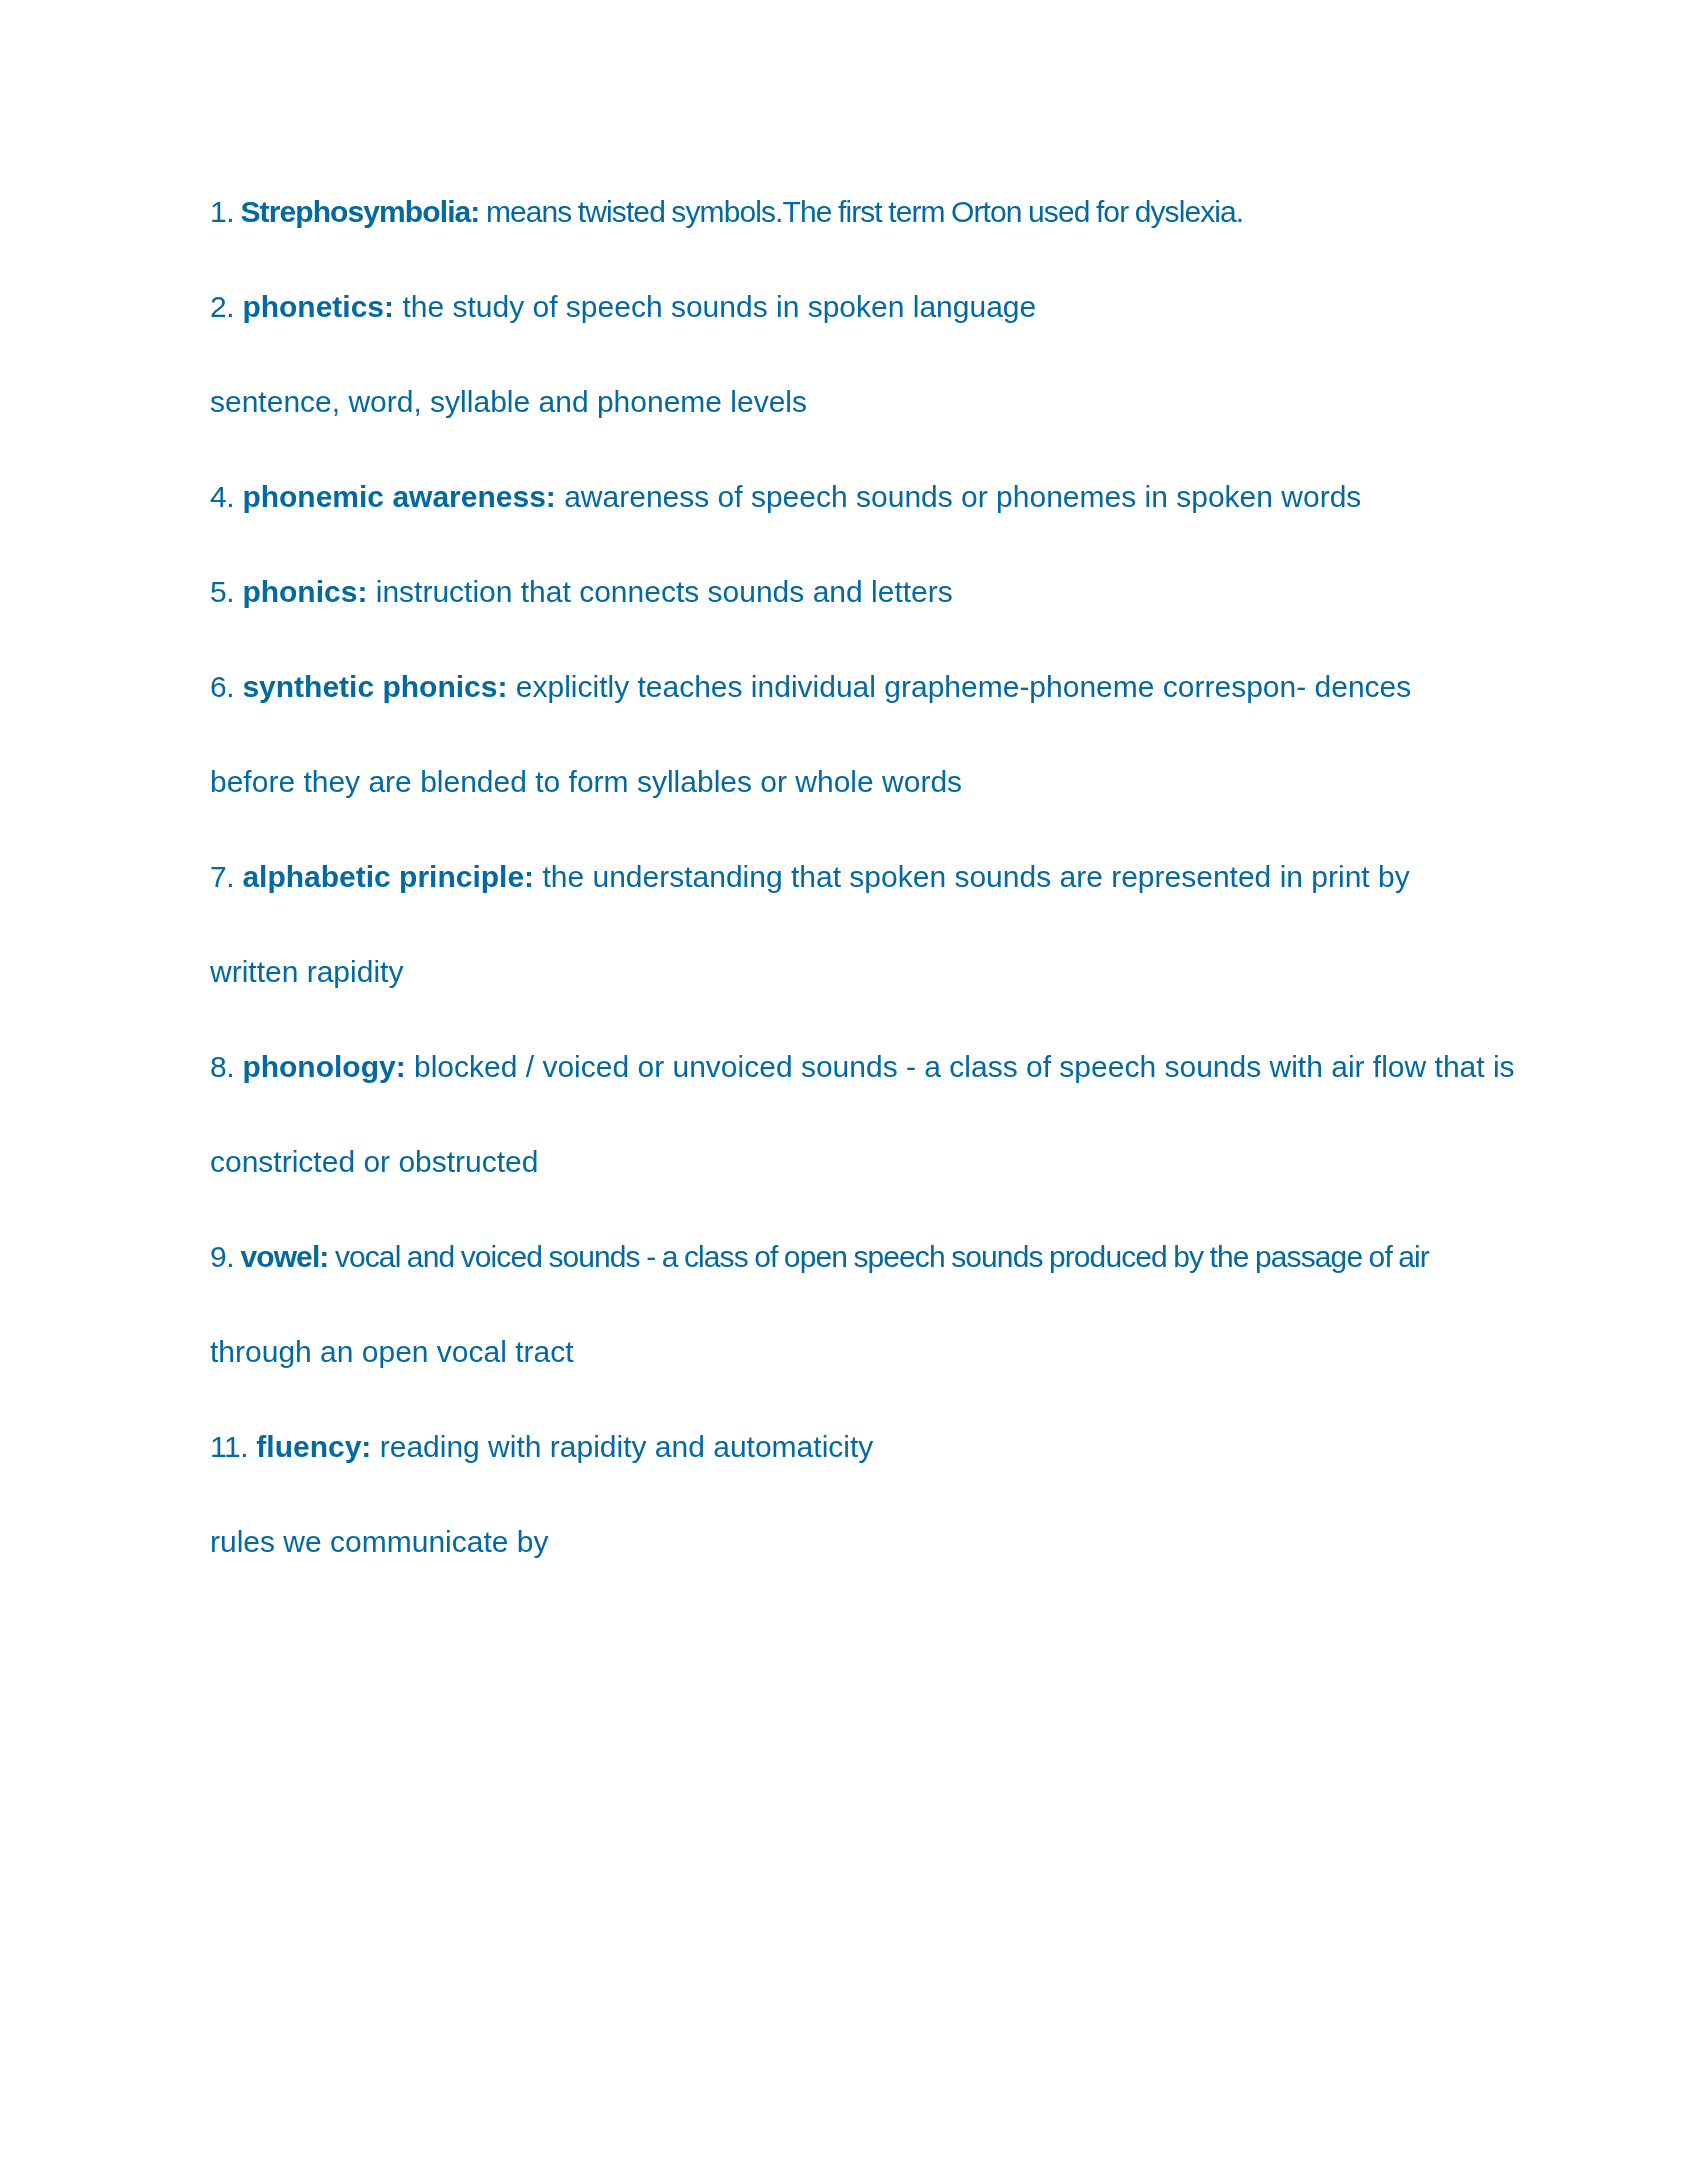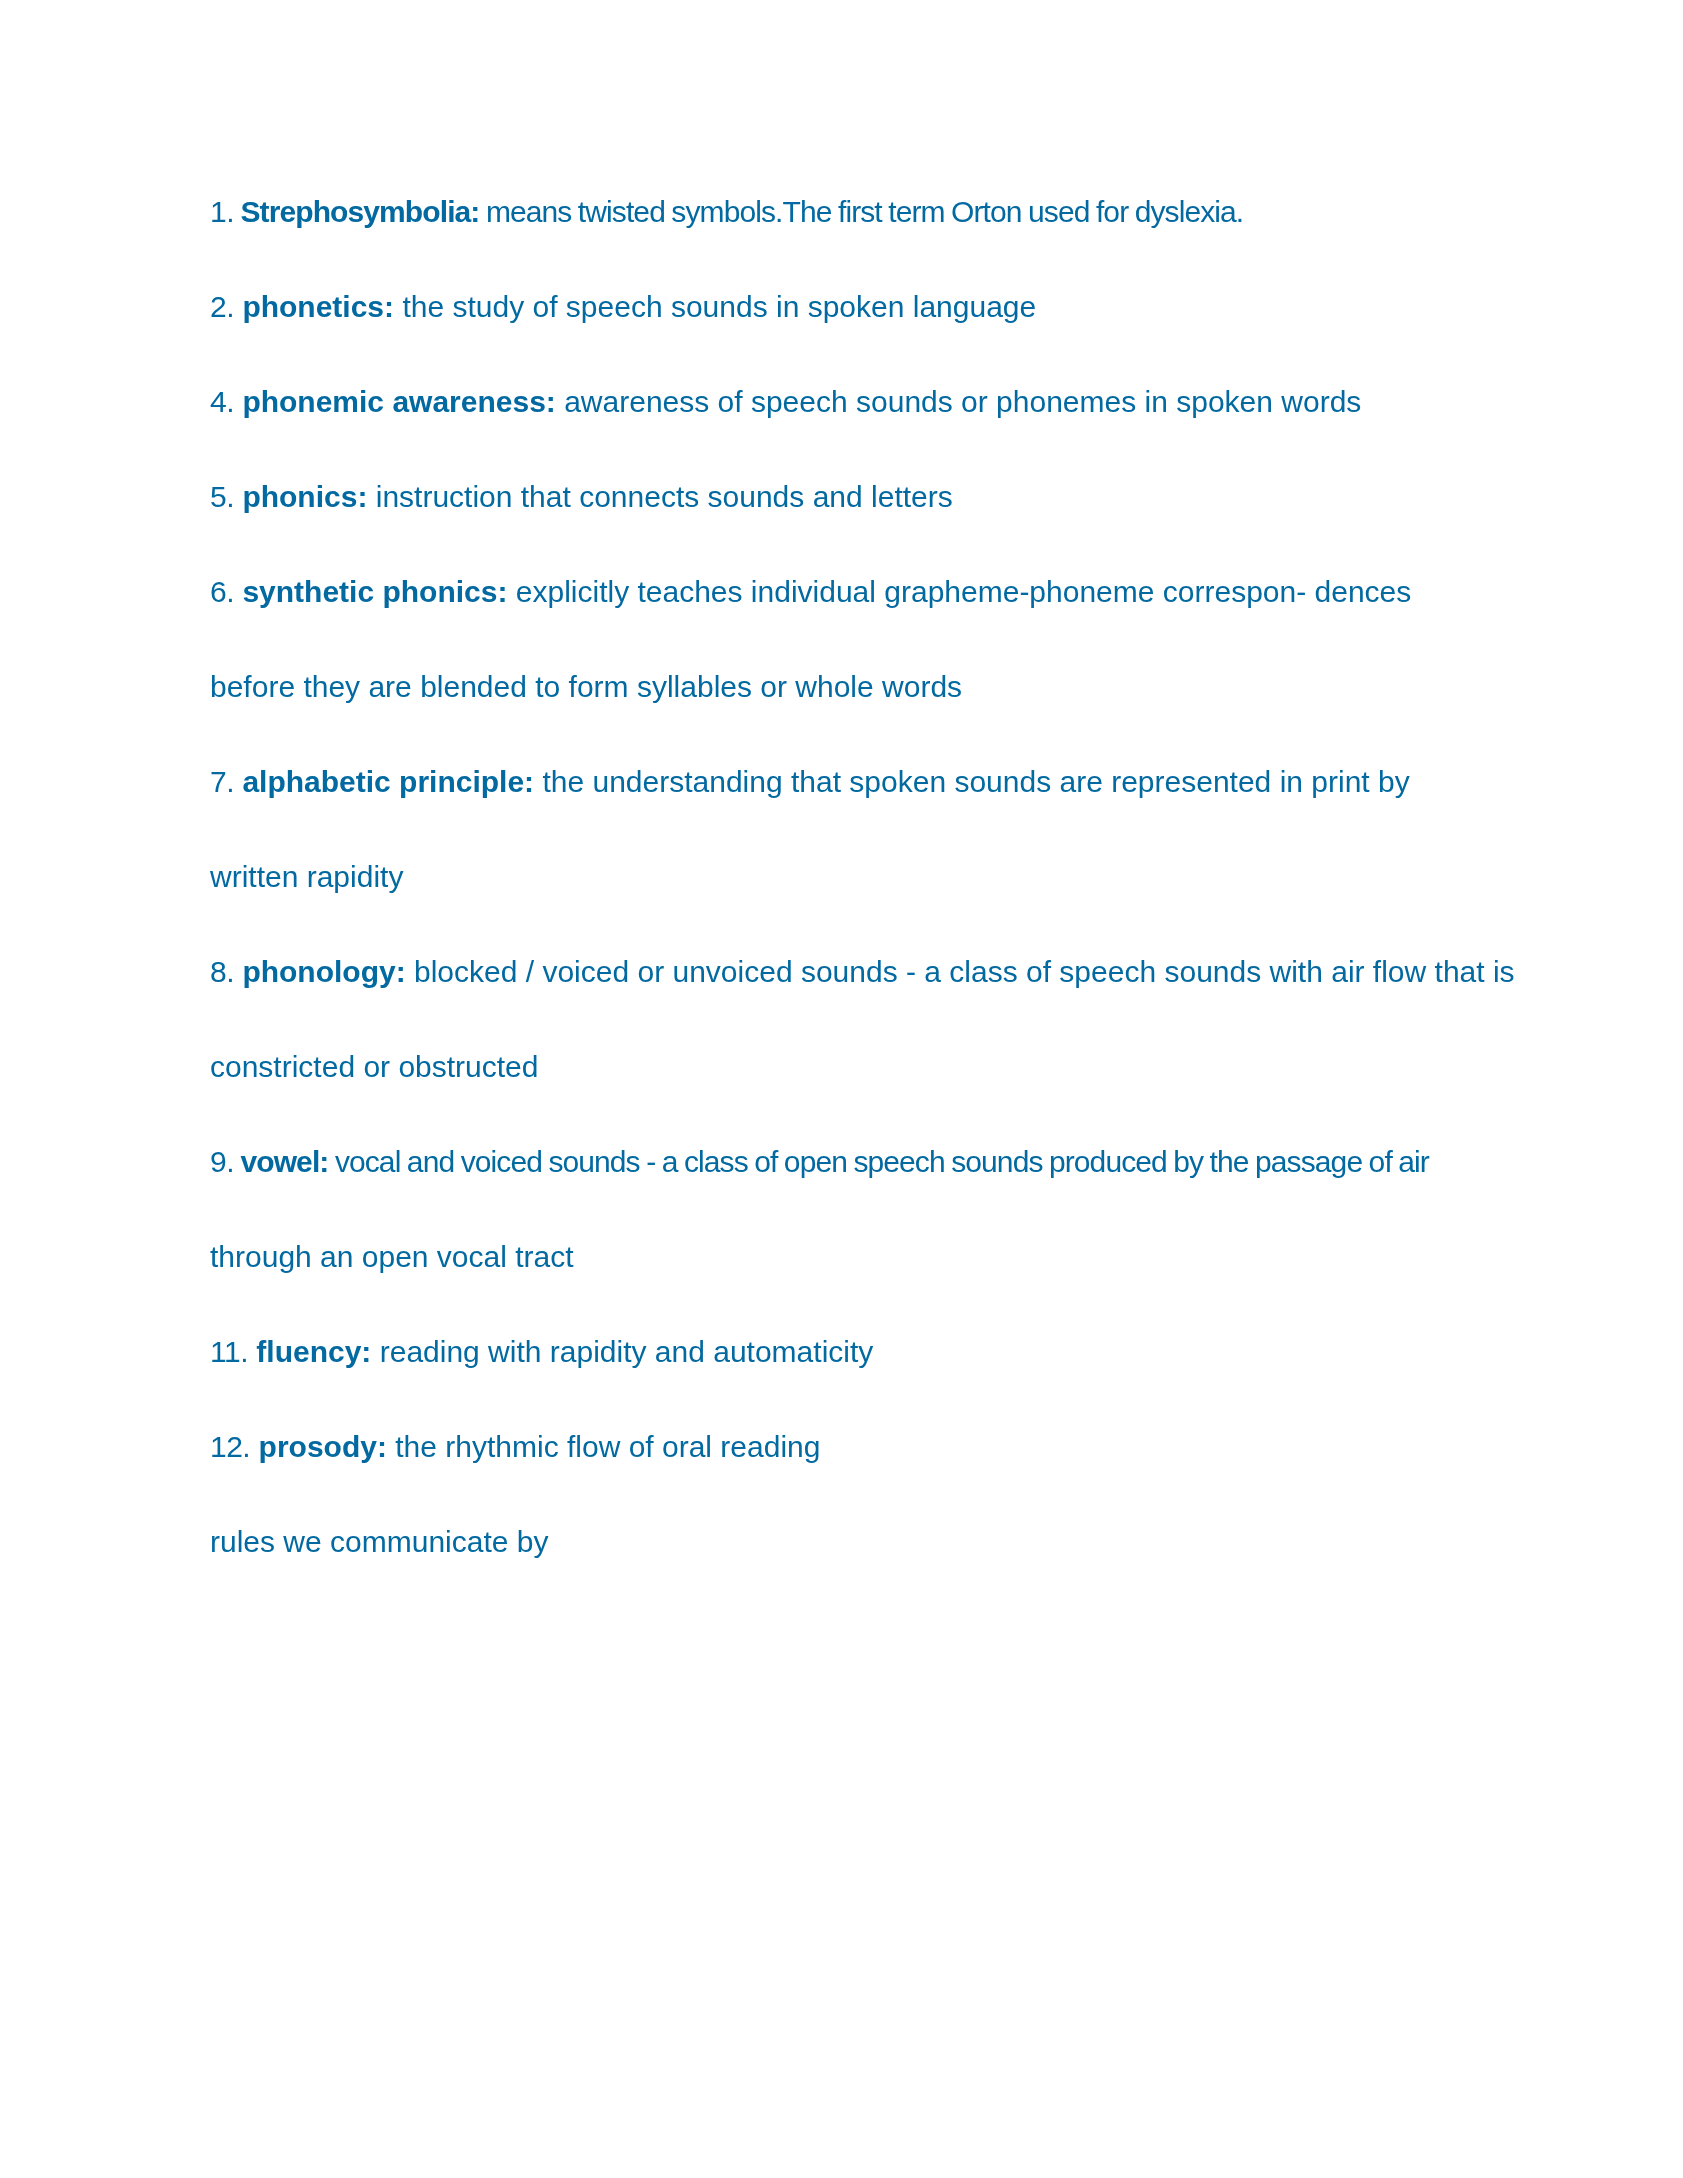--- a/index.html
+++ b/index.html
@@ -24,38 +24,38 @@
   </style>
 </head>
 <body>
 
 <div class="page">
 
   <div class="line tight"><span class="num">1.</span> <span class="term">Strephosymbolia:</span> <span>means twisted symbols.The first term Orton used for dyslexia.</span></div>
 
   <div class="line"><span class="num">2.</span> <span class="term">phonetics:</span> <span>the study of speech sounds in spoken language</span></div>
 
+  <div class="line">sentence, word, syllable and phoneme levels</div>
 
   <div class="line"><span class="num">4.</span> <span class="term">phonemic awareness:</span> <span>awareness of speech sounds or phonemes in spoken words</span></div>
 
   <div class="line"><span class="num">5.</span> <span class="term">phonics:</span> <span>instruction that connects sounds and letters</span></div>
 
   <div class="line"><span class="num">6.</span> <span class="term">synthetic phonics:</span> <span>explicitly teaches individual grapheme-phoneme correspon- dences</span></div>
   <div class="line">before they are blended to form syllables or whole words</div>
 
   <div class="line"><span class="num">7.</span> <span class="term">alphabetic principle:</span> <span>the understanding that spoken sounds are represented in print by</span></div>
   <div class="line">written rapidity</div>
 
   <div class="line"><span class="num">8.</span> <span class="term">phonology:</span> <span>blocked / voiced or unvoiced sounds - a class of speech sounds with air flow that is</span></div>
   <div class="line">constricted or obstructed</div>
 
   <div class="line tight"><span class="num">9.</span> <span class="term">vowel:</span> <span>vocal and voiced sounds - a class of open speech sounds produced by the passage of air</span></div>
   <div class="line">through an open vocal tract</div>
 
 
   <div class="line"><span class="num">11.</span> <span class="term">fluency:</span> <span>reading with rapidity and automaticity</span></div>
 
-  <div class="line"><span class="num">12.</span> <span class="term">prosody:</span> <span>the rhythmic flow of oral reading</span></div>
 
   <div class="line">rules we communicate by</div>
 
 </div>
 
 
 </body></html>

